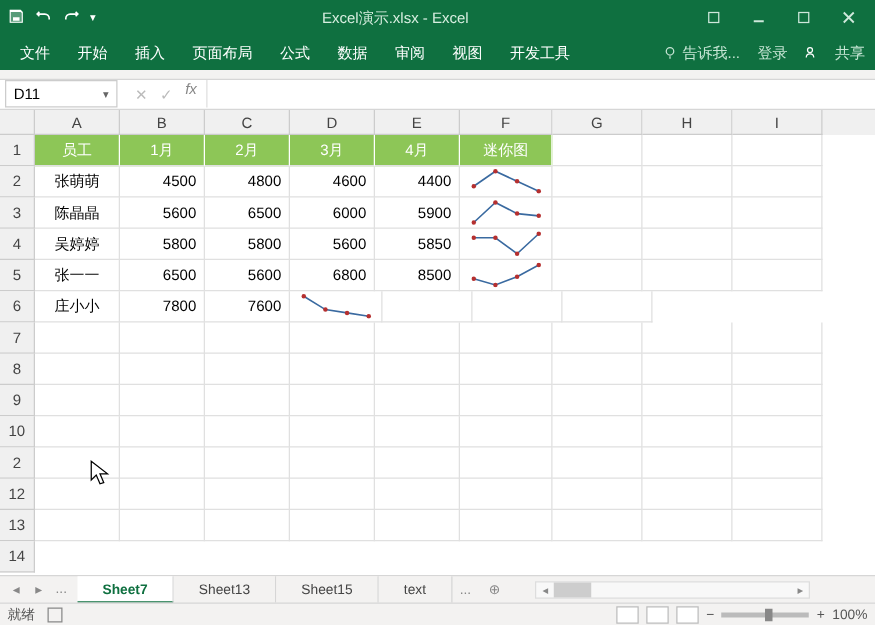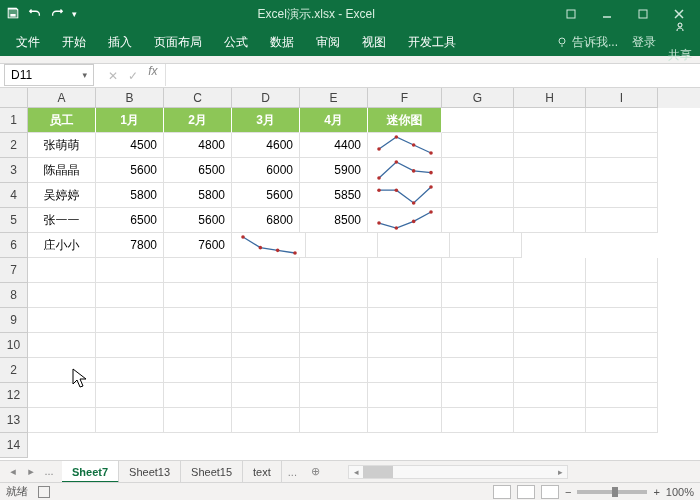--- a/index.html
+++ b/index.html
@@ -24,29 +24,29 @@
   .sheet-area { position: relative; height: 380px; overflow: hidden; }
   .colhdr-row { display: flex; height: 20px; background: #f0f0f0; }
   .selall { width: 28px; border-right: 1px solid #ccc; border-bottom: 1px solid #ccc; background: #f0f0f0; }
   .colhdr { border-right: 1px solid #ccc; border-bottom: 1px solid #ccc; text-align: center; line-height: 20px; color: #444; background: #f0f0f0; }
   .grid-body { display: flex; }
   .rowhdrs { width: 28px; }
   .rowhdr { height: 25px; border-right: 1px solid #ccc; border-bottom: 1px solid #ccc; background: #f0f0f0; text-align: center; line-height: 25px; color: #444; }
   .cells { position: relative; }
   .row { display: flex; height: 25px; }
   .cell { border-right: 1px solid #e0e0e0; border-bottom: 1px solid #e0e0e0; padding: 0 6px; display: flex; align-items: center; overflow: hidden; white-space: nowrap; }
-  .hdr-cell { background: #8dc657; color: #fff; justify-content: center; border-right: 1px solid #fff; font-weight: bold; }
+  .hdr-cell { background: #8dc657; color: #fff; justify-content: center; border-right: 1px solid #fff; }
   .num { justify-content: flex-end; }
   .name { justify-content: center; }
   .spark { justify-content: center; }
   .spark svg { width: 56px; height: 20px; }
   .sheet-tabs { position: absolute; bottom: 18px; left: 0; right: 0; height: 22px; background: #f3f2f1; border-top: 1px solid #d6d6d6; display: flex; align-items: center; font-size: 11px; }
   .sheet-tabs .nav { display: flex; padding: 0 6px; gap: 4px; color: #888; }
   .sheet-tabs .nav div { width: 14px; text-align: center; }
-  .sheet-tabs .stab { padding: 0 10px; height: 22px; line-height: 22px; border-right: 1px solid #d6d6d6; background: #f3f2f1; color: #444; cursor: pointer; }
+  .sheet-tabs .stab { padding: 0 20px; height: 22px; line-height: 22px; border-right: 1px solid #d6d6d6; background: #f3f2f1; color: #444; cursor: pointer; }
   .sheet-tabs .stab.active { background: #fff; border-bottom: 2px solid #0f7040; color: #0f7040; font-weight: bold; }
   .sheet-tabs .add { padding: 0 8px; color: #888; }
   .hscroll { margin-left: 20px; flex: 1; max-width: 220px; height: 14px; position: relative; background: #f8f8f8; border: 1px solid #ddd; display: flex; }
   .hscroll .arrow { width: 14px; text-align: center; color: #888; font-size: 9px; line-height: 12px; }
   .hscroll .thumb { background: #cdcdcd; flex: 0 0 30px; }
   .status-bar { position: absolute; bottom: 0; left: 0; right: 0; height: 18px; background: #f3f2f1; border-top: 1px solid #d6d6d6; display: flex; align-items: center; font-size: 11px; color: #555; padding: 0 6px; }
   .status-bar .right { margin-left: auto; display: flex; align-items: center; gap: 6px; }
   .status-bar .viewbtn { width: 18px; height: 14px; border: 1px solid #bbb; background: #fff; }
   .status-bar .zoom-slider { width: 70px; height: 4px; background: #bbb; position: relative; }
   .status-bar .zoom-slider::after { content: ''; position: absolute; left: 50%; top: -3px; width: 6px; height: 10px; background: #888; }
@@ -104,21 +104,21 @@
   <div class="tab">审阅</div>
   <div class="tab">视图</div>
   <div class="tab">开发工具</div>
   <div class="tell">
     <svg class="bulb" viewBox="0 0 12 12">
         <circle cx="6" cy="5" r="3" fill="none" stroke="#c6e5d4"></circle>
         <line x1="6" y1="9" x2="6" y2="11" stroke="#c6e5d4"></line>
       </svg>
     <span>告诉我...</span>
     <span style="margin-left:10px;">登录</span>
-    <span style="margin-left:8px; display:flex; align-items:center; gap:14px;flex-direction:column;">
+    <span style="margin-left:8px; display:flex; align-items:center; gap:14px;">
       <svg width="12" height="12" viewBox="0 0 12 12">
           <circle cx="6" cy="4" r="2" fill="none" stroke="#fff"></circle>
           <path d="M3 10c0-2 1-3 3-3s3 1 3 3" fill="none" stroke="#fff"></path>
         </svg>
       <span>共享</span>
     </span>
   </div>
 </div>
 <div class="ribbon-collapsed"></div>
 

